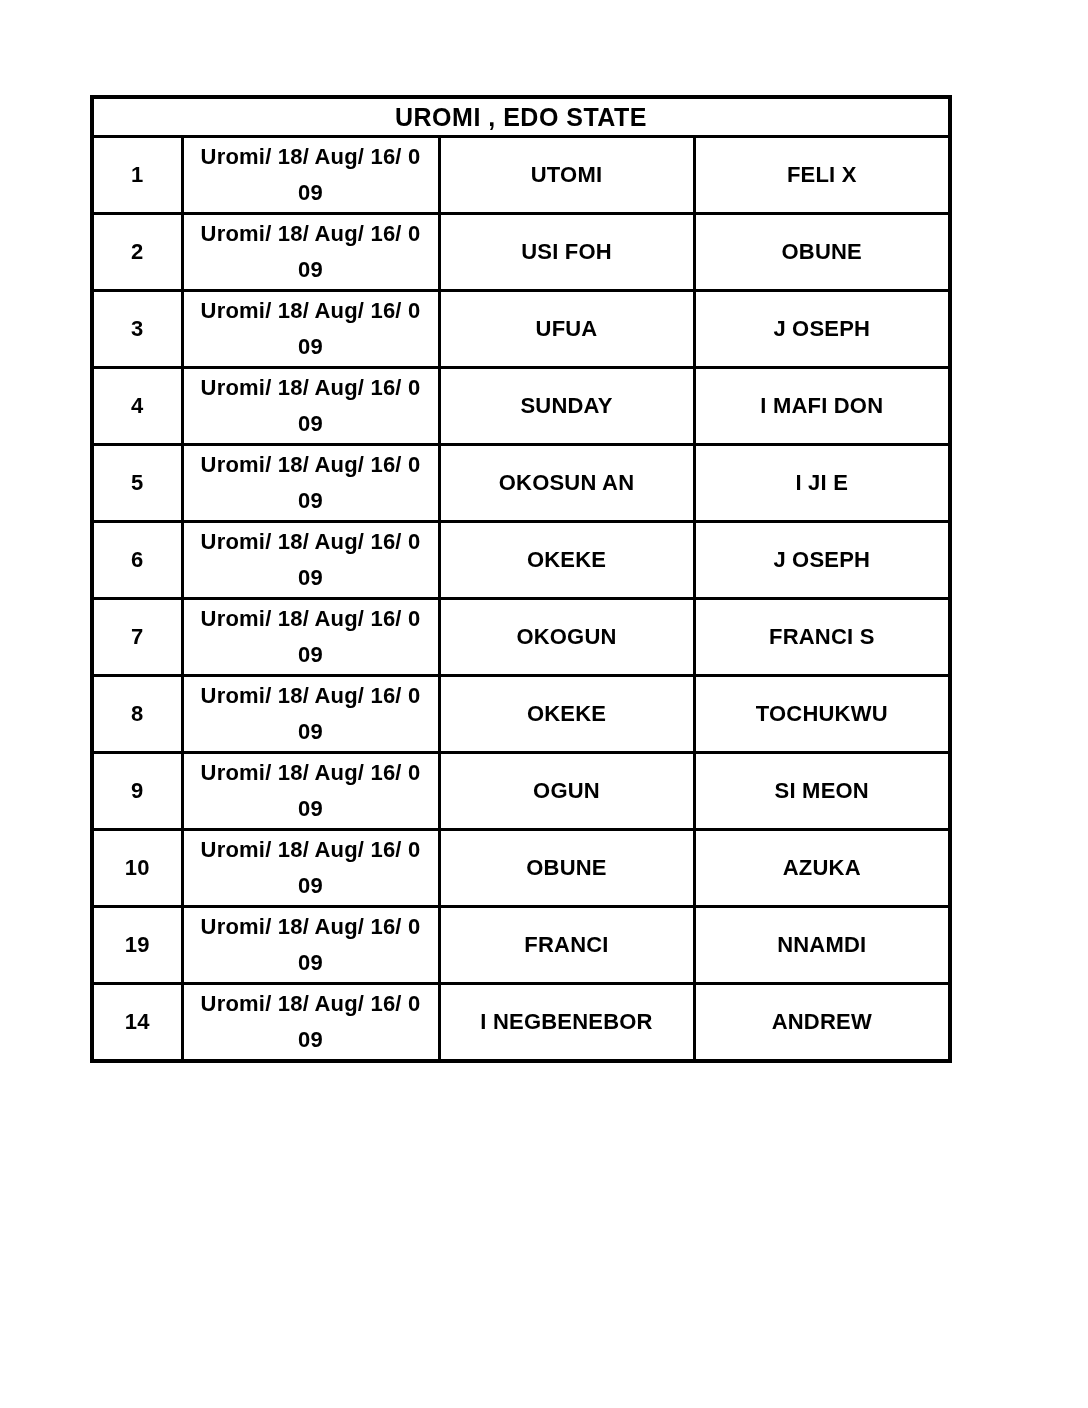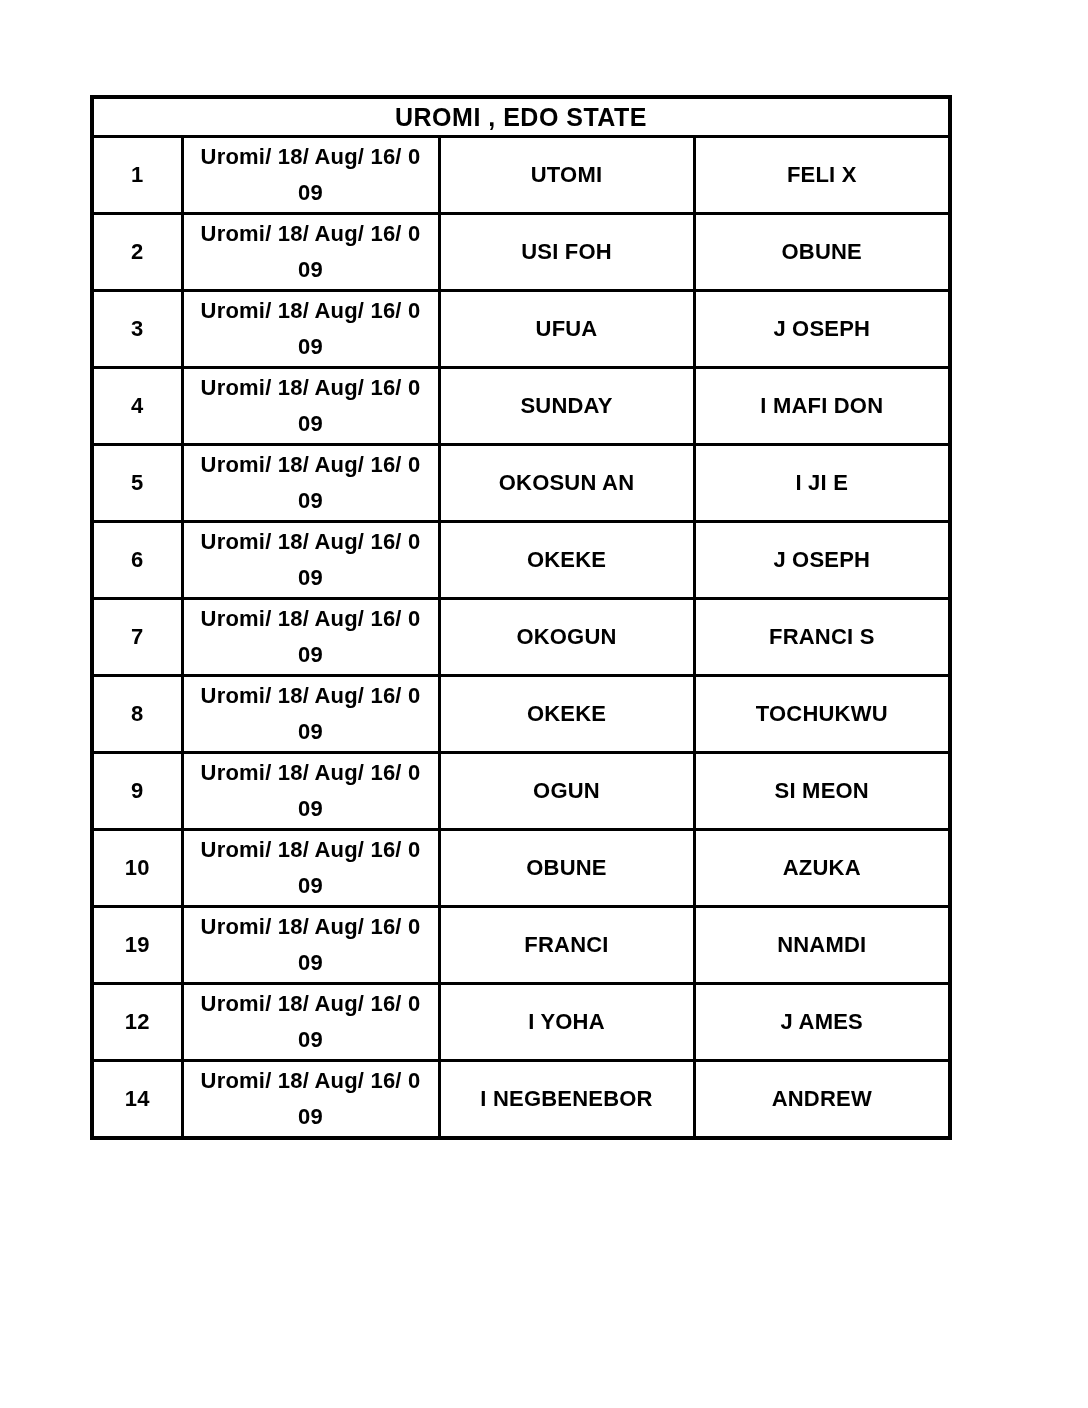--- a/index.html
+++ b/index.html
@@ -144,27 +144,20 @@
         <td>AZUKA</td>
       </tr>
       <tr class="data-row">
         <td>19</td>
         <td class="cell-index-pack">Uromi/ 18/ Aug/ 16/ 0
 09</td>
         <td>FRANCI</td>
         <td>NNAMDI</td>
       </tr>
       <tr class="data-row">
-        <td>12</td>
-        <td class="cell-index-pack">Uromi/ 18/ Aug/ 16/ 0
-09</td>
-        <td>I YOHA</td>
-        <td>J AMES</td>
-      </tr>
-      <tr class="data-row">
         <td>14</td>
         <td class="cell-index-pack">Uromi/ 18/ Aug/ 16/ 0
 09</td>
         <td>I NEGBENEBOR</td>
         <td>ANDREW</td>
       </tr>
     </tbody>
   </table>
 </div>
 

